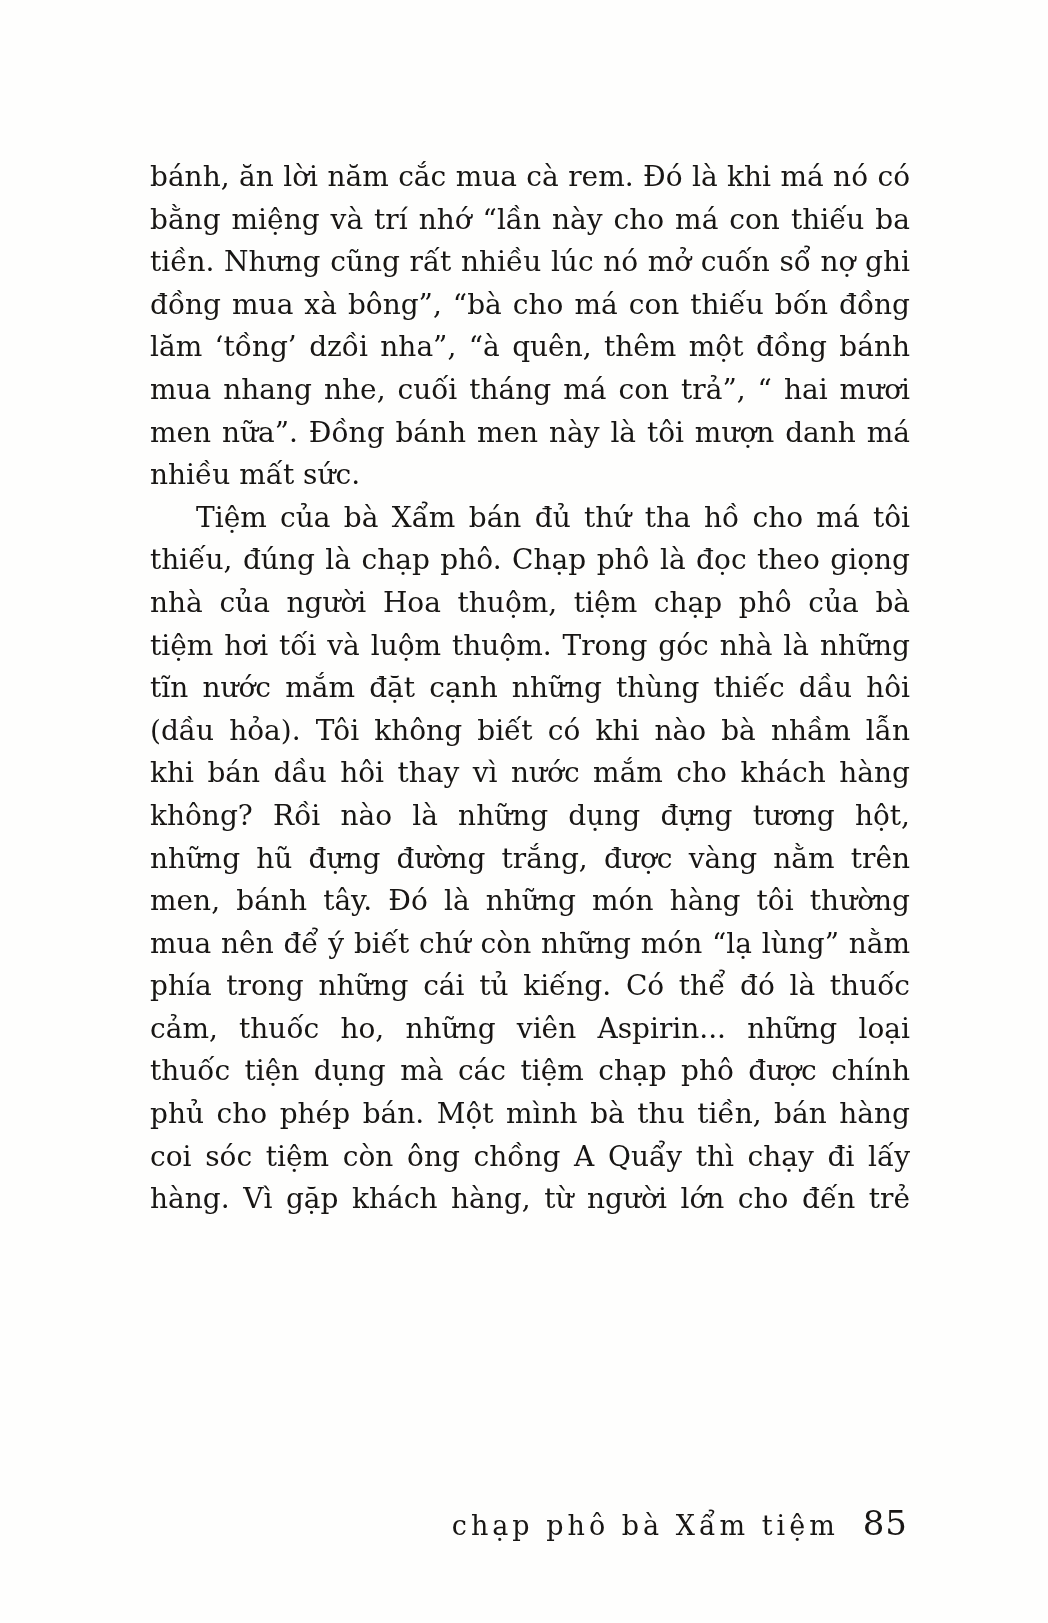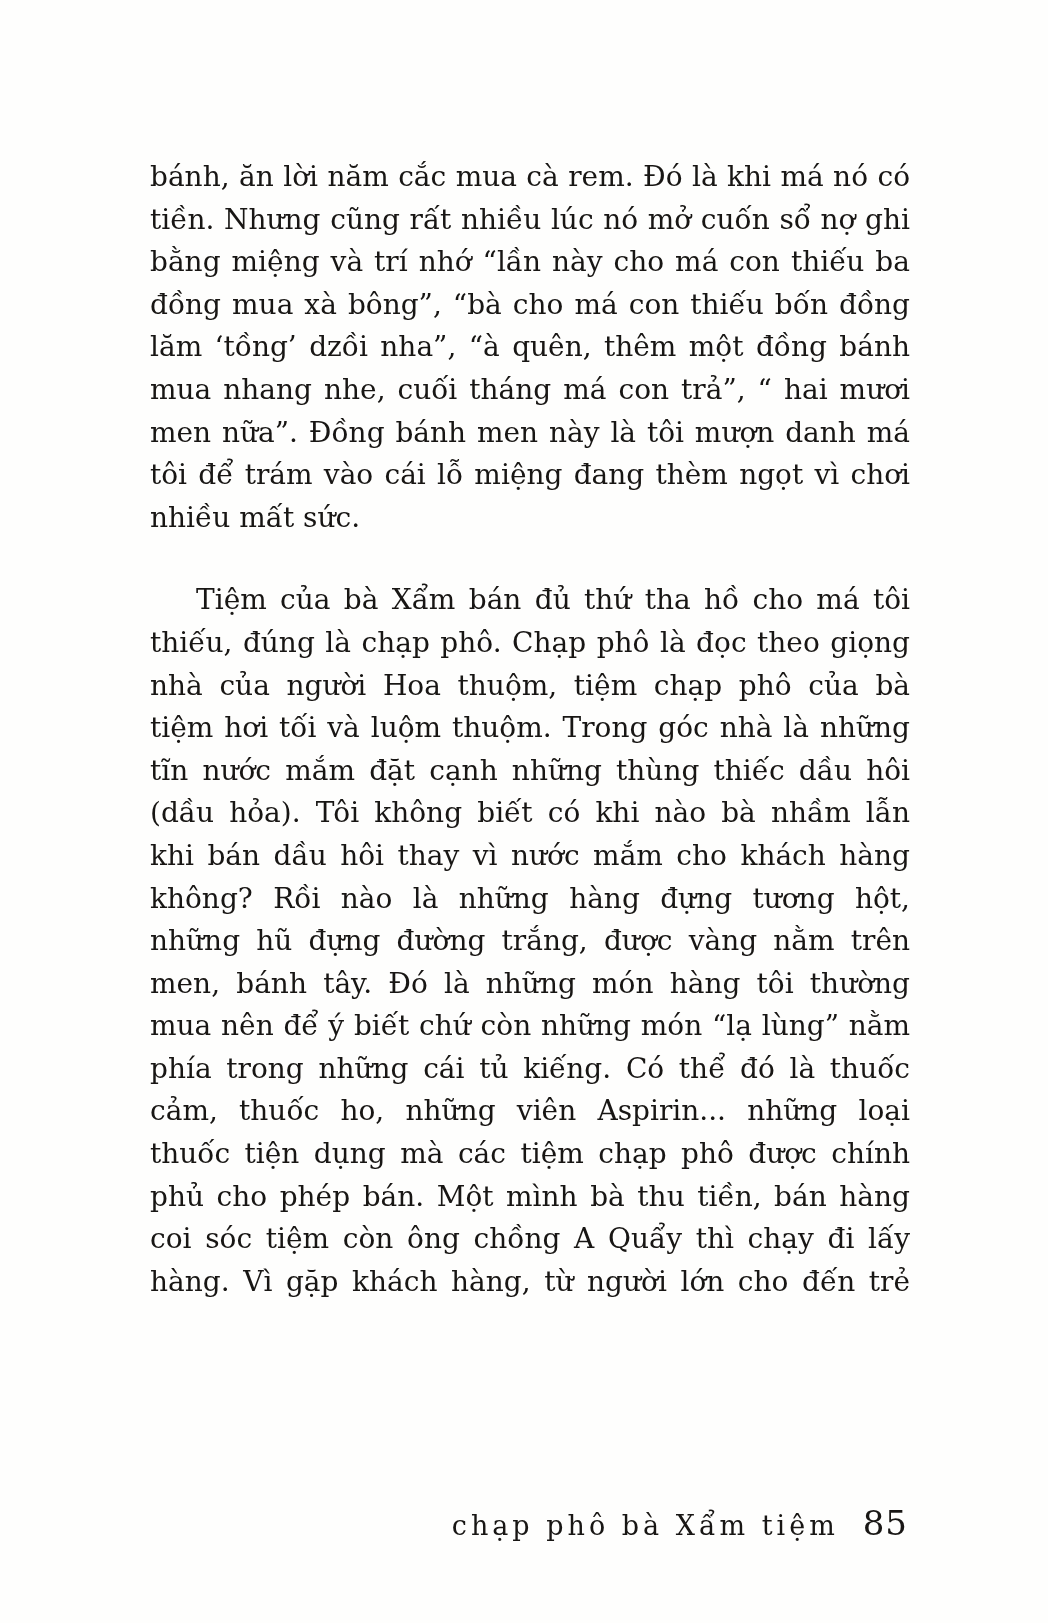--- a/index.html
+++ b/index.html
@@ -36,21 +36,20 @@
     text-align: justify;
     text-align-last: justify;
     height: 42.6px;
     overflow: hidden;
   }
   .line.no-justify {
     text-align-last: left;
   }
   .line.indent {
     text-indent: 46px;
-    margin-top: 40px;
   }
   .footer {
     position: absolute;
     right: 140px;
     top: 1472px;
     display: flex;
     align-items: baseline;
     gap: 24px;
     color: #181614;
   }
@@ -66,38 +65,37 @@
 </style>
 </head>
 <body>
 
 <div class="page">
 
   <div class="text-block">
 
   <div class="paragraph">
         <div class="line">bánh, ăn lời năm cắc mua cà rem. Đó là khi má nó có</div>
+        <div class="line">bằng miệng và trí nhớ “lần này cho má con thiếu ba</div>
         <div class="line">tiền. Nhưng cũng rất nhiều lúc nó mở cuốn sổ nợ ghi</div>
-        <div class="line">bằng miệng và trí nhớ “lần này cho má con thiếu ba</div>
         <div class="line">đồng mua xà bông”, “bà cho má con thiếu bốn đồng</div>
         <div class="line">lăm ‘tồng’ dzồi nha”, “à quên, thêm một đồng bánh</div>
         <div class="line">mua nhang nhe, cuối tháng má con trả”, “ hai mươi</div>
         <div class="line">men nữa”. Đồng bánh men này là tôi mượn danh má</div>
-        <div class="line">tôi để trám vào cái lỗ miệng đang thèm ngọt vì chơi</div>
         <div class="line no-justify">nhiều mất sức.</div>
       </div>
       <div class="paragraph">
         <div class="line indent">Tiệm của bà Xẩm bán đủ thứ tha hồ cho má tôi</div>
         <div class="line">thiếu, đúng là chạp phô. Chạp phô là đọc theo giọng</div>
         <div class="line">nhà của người Hoa thuộm, tiệm chạp phô của bà Xẩm</div>
         <div class="line">tiệm hơi tối và luộm thuộm. Trong góc nhà là những</div>
         <div class="line">tĩn nước mắm đặt cạnh những thùng thiếc dầu hôi</div>
         <div class="line">(dầu hỏa). Tôi không biết có khi nào bà nhầm lẫn</div>
         <div class="line">khi bán dầu hôi thay vì nước mắm cho khách hàng</div>
-        <div class="line">không? Rồi nào là những hàng đựng tương hột,</div>
+        <div class="line">không? Rồi nào là những dụng đựng tương hột,</div>
         <div class="line">những hũ đựng đường trắng, được vàng nằm trên</div>
         <div class="line">men, bánh tây. Đó là những món hàng tôi thường</div>
         <div class="line">mua nên để ý biết chứ còn những món “lạ lùng” nằm</div>
         <div class="line">phía trong những cái tủ kiếng. Có thể đó là thuốc</div>
         <div class="line">cảm, thuốc ho, những viên Aspirin... những loại</div>
         <div class="line">thuốc tiện dụng mà các tiệm chạp phô được chính</div>
         <div class="line">phủ cho phép bán. Một mình bà thu tiền, bán hàng</div>
         <div class="line">coi sóc tiệm còn ông chồng A Quẩy thì chạy đi lấy</div>
         <div class="line">hàng. Vì gặp khách hàng, từ người lớn cho đến trẻ</div>
       </div>

